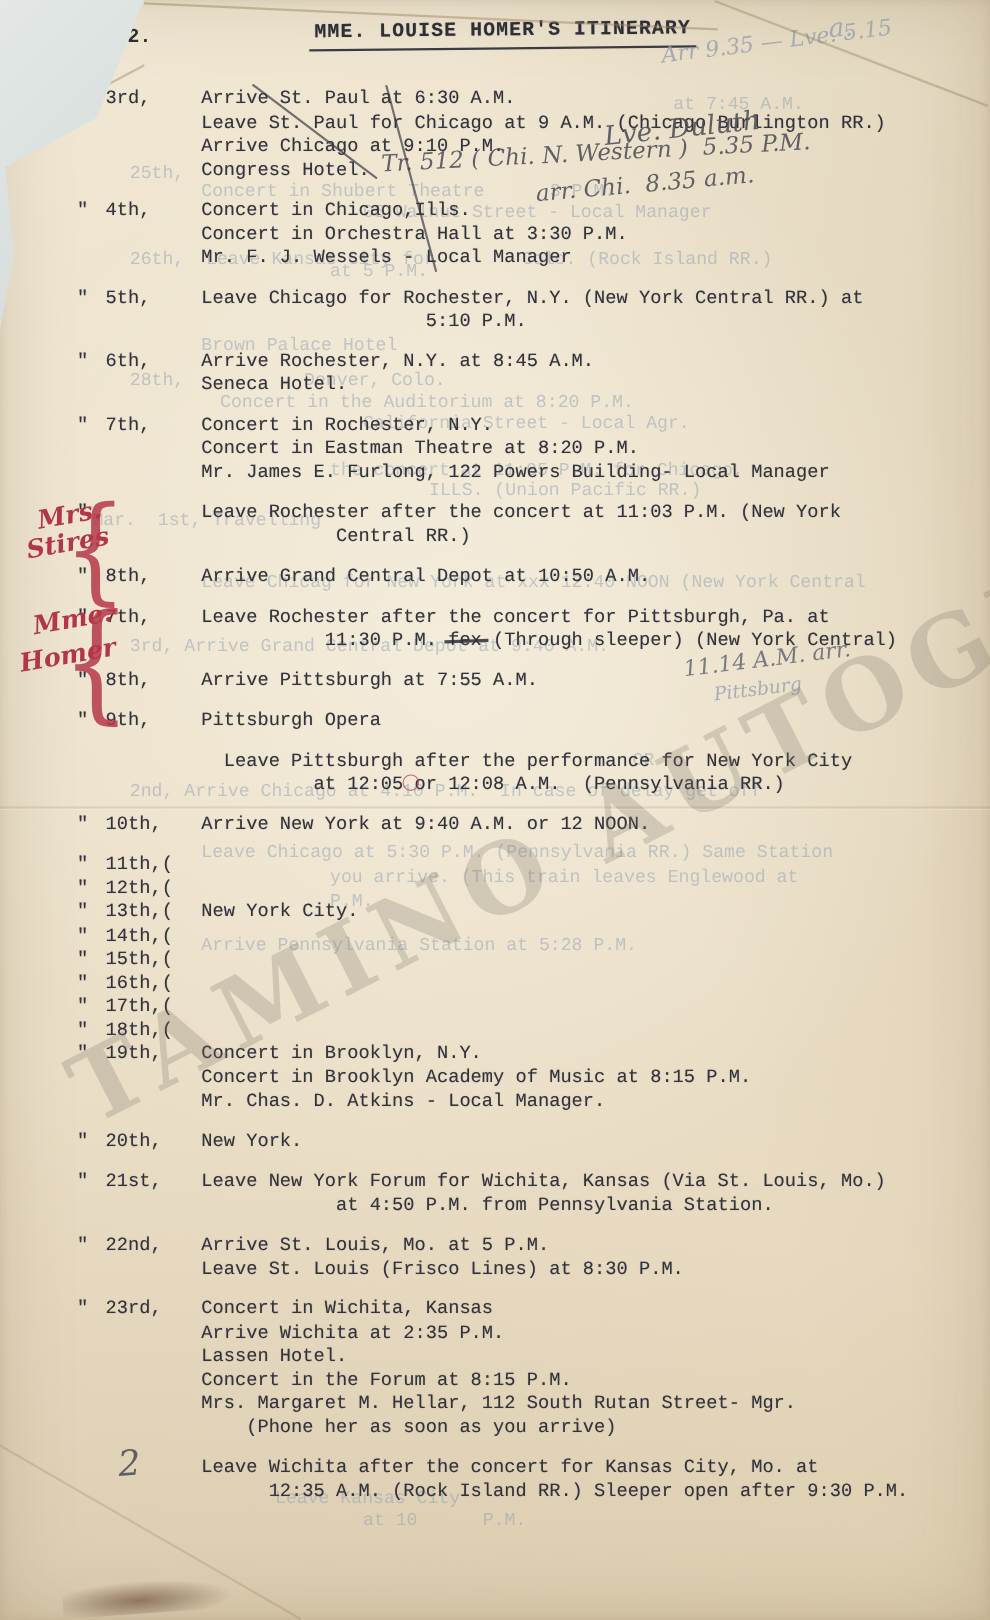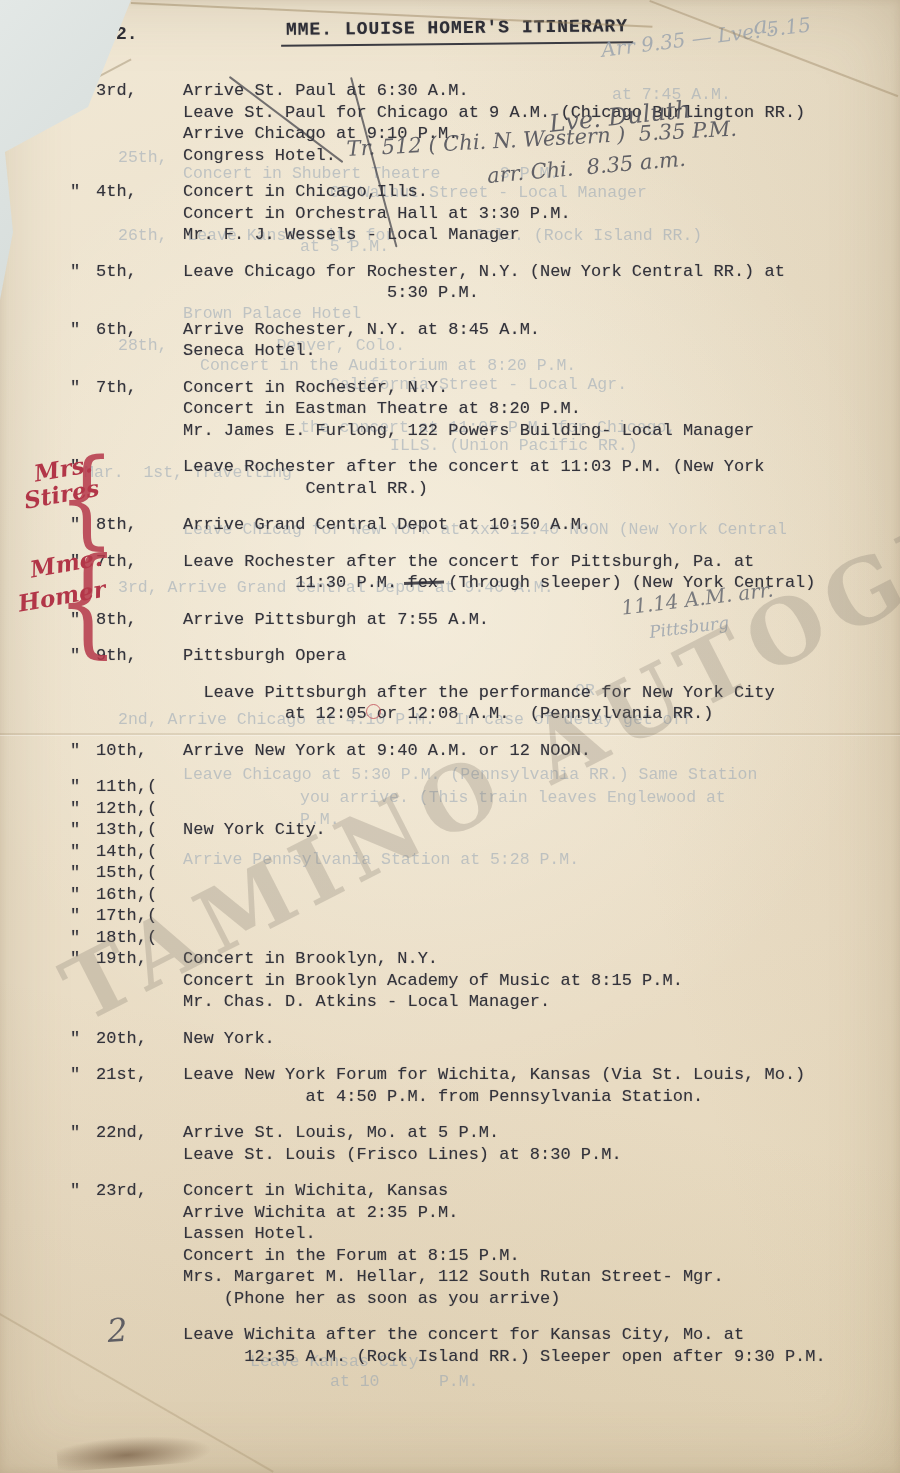--- a/index.html
+++ b/index.html
@@ -119,21 +119,21 @@
           <div class="line">Concert in Chicago,Ills.</div>
           <div class="line">Concert in Orchestra Hall at 3:30 P.M.</div>
           <div class="line">Mr. F. J. Wessels - Local Manager</div>
         </div>
       </div>
       <div class="entry">
         <span class="mark">"</span>
         <span class="date">5th,</span>
         <div class="lines">
           <div class="line">Leave Chicago for Rochester, N.Y. (New York Central RR.) at</div>
-          <div class="line">                    5:30 P.M.</div>
+          <div class="line">                    5:10 P.M.</div>
         </div>
       </div>
       <div class="entry">
         <span class="mark">"</span>
         <span class="date">6th,</span>
         <div class="lines">
           <div class="line">Arrive Rochester, N.Y. at 8:45 A.M.</div>
           <div class="line">Seneca Hotel.</div>
         </div>
       </div>

